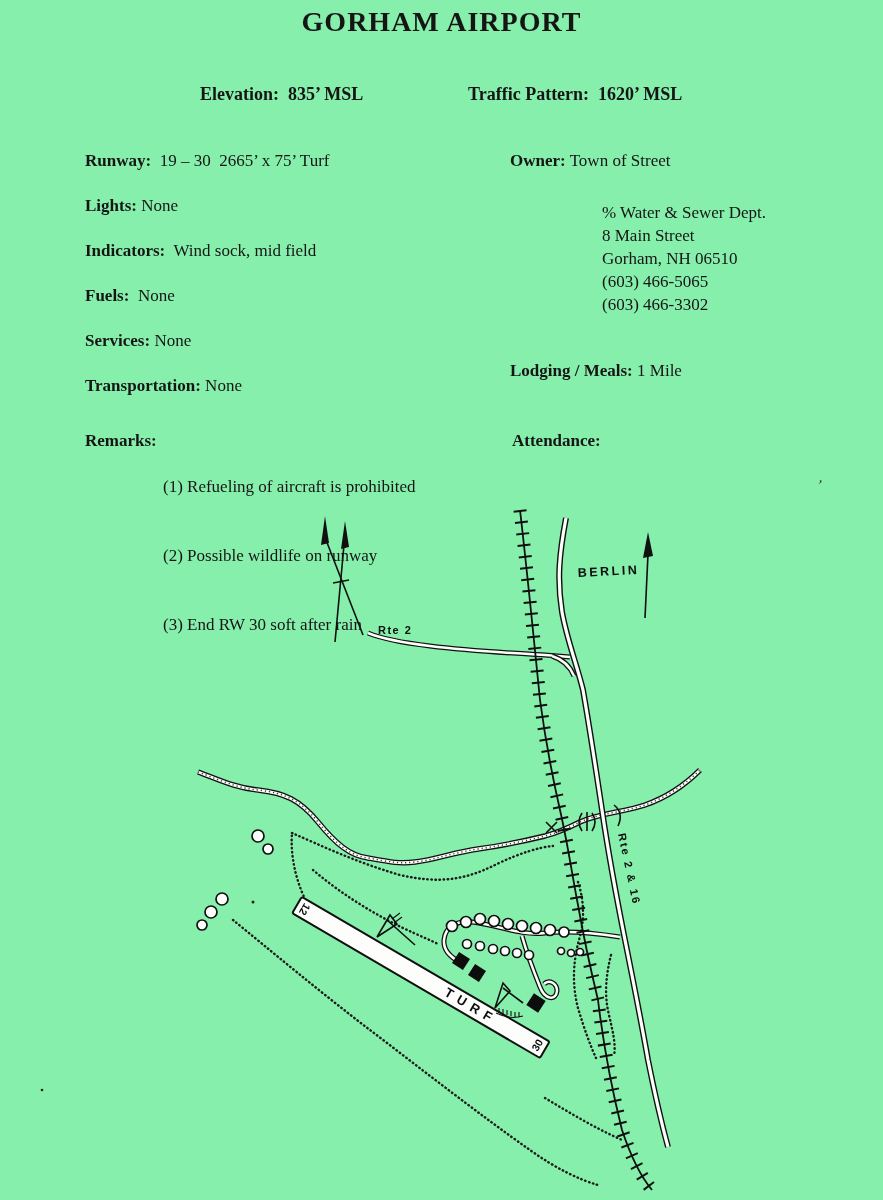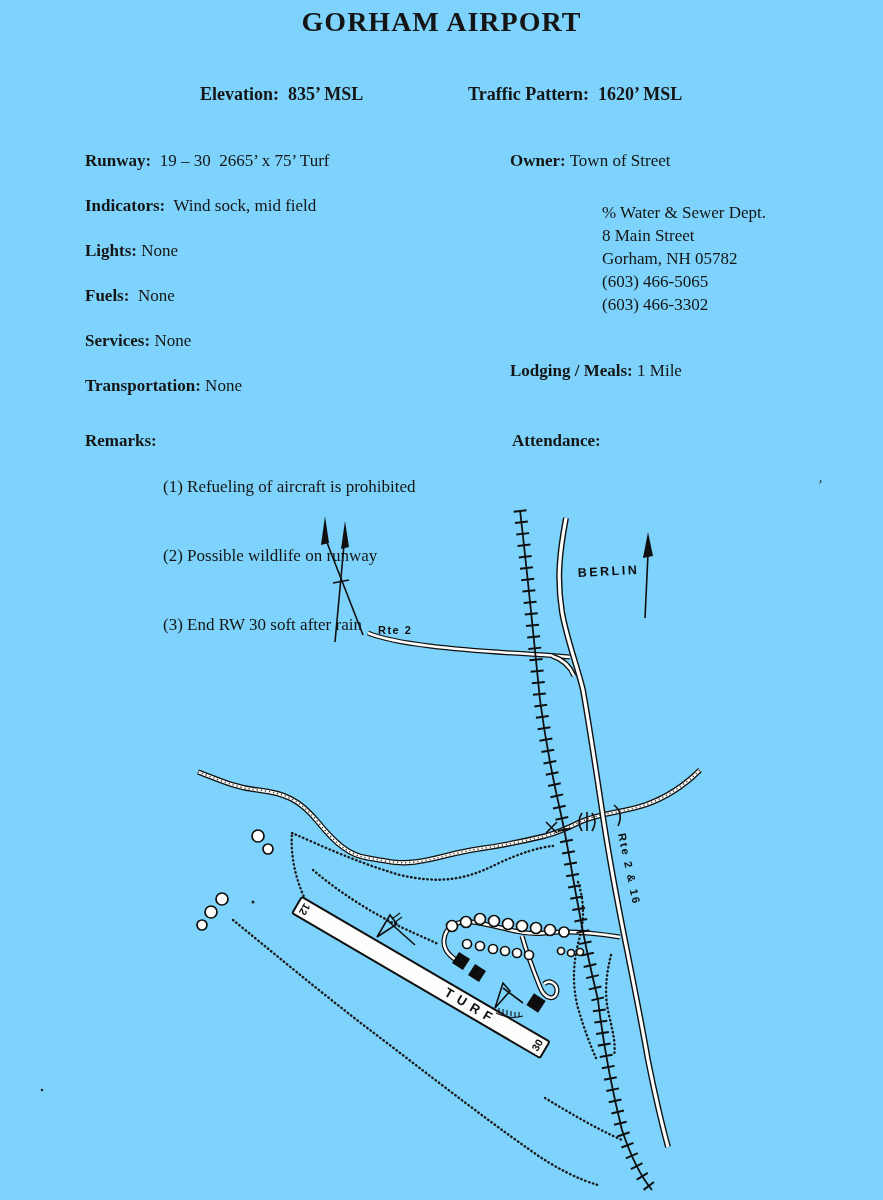--- a/index.html
+++ b/index.html
@@ -1,16 +1,16 @@
 <!DOCTYPE html>
 <html><head>
 <meta charset="utf-8">
 <style>
   html,body { margin:0; padding:0; background:#e8e8e8; }
-  .page { position:relative; width:883px; height:1200px; background:#7dd3fc;
+  .page { position:relative; width:883px; height:1200px; background:#86efac;
           font-family:"Liberation Serif", serif; color:#151515; overflow:hidden; margin:0 auto; }
   .title { position:absolute; top:6px; left:0; right:0; margin:0; text-align:center;
            font-size:28px; font-weight:700; letter-spacing:1px; }
   .summary { position:absolute; top:84px; left:0; width:100%; font-size:18px; font-weight:700; }
   .summary .elev    { position:absolute; left:200px; top:0; }
   .summary .traffic { position:absolute; left:468px; top:0; }
   .gap { margin-left:9px; }
 
   .col-left  { position:absolute; left:85px;  top:152px; font-size:17px; line-height:18px; }
   .col-left .line { margin:0 0 27px 0; white-space:pre-wrap; }
@@ -61,33 +61,33 @@
 
   <h1 class="title">GORHAM AIRPORT</h1>
 
   <div class="summary">
     <span class="elev"><span class="lbl">Elevation:</span><span class="gap">835’ MSL</span></span>
     <span class="traffic"><span class="lbl">Traffic Pattern:</span><span class="gap">1620’ MSL</span></span>
   </div>
 
   <div class="col-left">
     <div class="line"><span class="lbl">Runway:</span>  <span>19 – 30  2665’ x 75’ Turf</span></div>
+    <div class="line"><span class="lbl">Lights:</span> <span>None</span></div>
     <div class="line"><span class="lbl">Indicators:</span>  <span>Wind sock, mid field</span></div>
-    <div class="line"><span class="lbl">Lights:</span> <span>None</span></div>
     <div class="line"><span class="lbl">Fuels:</span>  <span>None</span></div>
     <div class="line"><span class="lbl">Services:</span> <span>None</span></div>
     <div class="line"><span class="lbl">Transportation:</span> <span>None</span></div>
   </div>
 
   <div class="col-right">
     <div class="owner-line"><span class="lbl">Owner:</span> <span>Town of Street</span></div>
     <div class="manager-address">
       <div>% Water &amp; Sewer Dept.</div>
       <div>8 Main Street</div>
-      <div>Gorham, NH 05782</div>
+      <div>Gorham, NH 06510</div>
       <div>(603) 466-5065</div>
       <div>(603) 466-3302</div>
     </div>
     <div class="lodging-line"><span class="lbl">Lodging / Meals:</span> <span>1 Mile</span></div>
   </div>
 
   <div class="remarks">
     <span class="flabel">Remarks:</span>
     <div class="items">
       <div>(1) Refueling of aircraft is prohibited</div>

